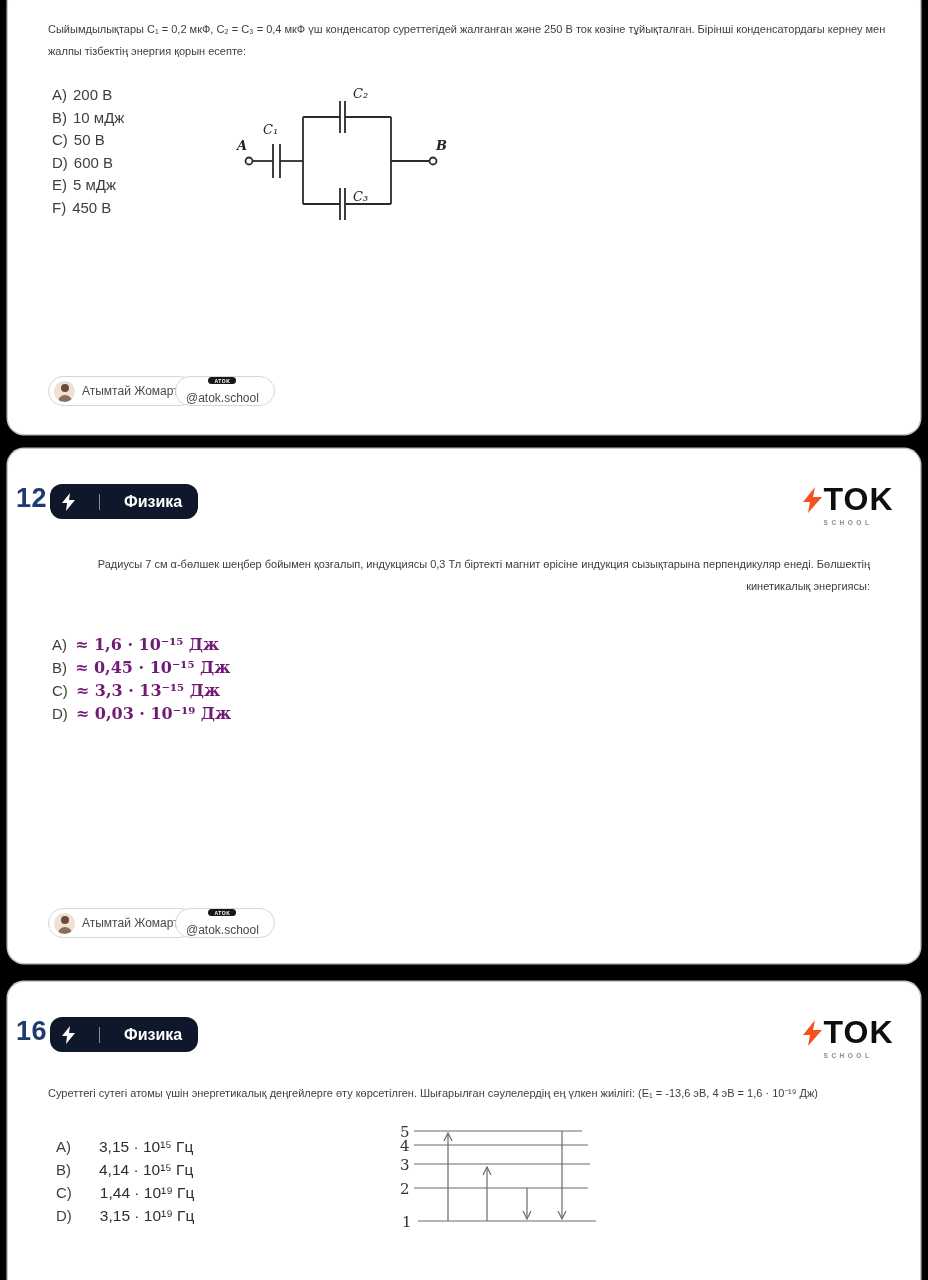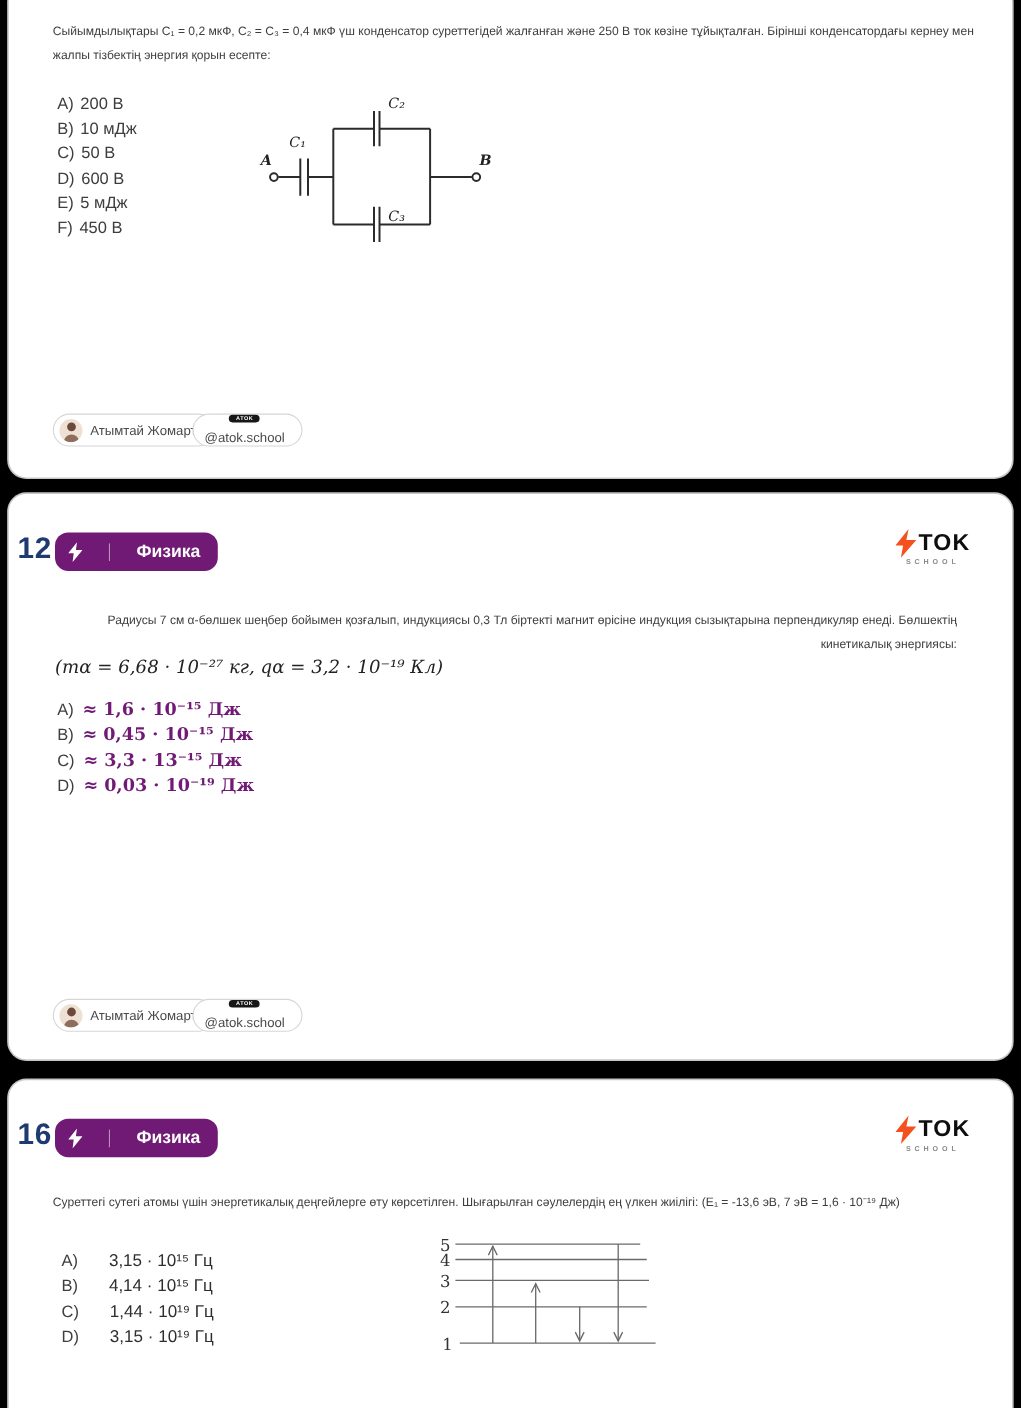--- a/index.html
+++ b/index.html
@@ -34,28 +34,28 @@
   .opts3 .opt{gap:28px;}
   .opt-label{color:#3e3e3e;font-size:15px;}
   .math{font-family:"DejaVu Serif", serif;font-weight:600;font-size:16px;color:#701a75;}
   .val3{font-size:15.5px;color:#2e2e2e;text-align:center;}
   
   .qnum{
     position:absolute;left:8px;top:34px;font-size:27px;font-weight:800;
     color:#1e3a70;letter-spacing:0.5px;text-align:right;
   }
   .subject-badge{
-    position:absolute;left:42px;top:35px;height:35px;background:#701a75;
+    position:absolute;left:42px;top:35px;height:35px;background:#0f172a;
     border-radius:12px;display:flex;align-items:center;gap:24px;padding:0 16px 0 12px;
     color:#fff;font-weight:700;font-size:16px;
   }
   .subject-badge .divider{width:1px;height:16px;background:rgba(255,255,255,.5);}
   .logo{position:absolute;right:26px;top:32px;width:92px;text-align:center;}
   .logo-row{display:flex;align-items:center;justify-content:center;gap:2px;}
-  .logo-word{font-size:21px;font-weight:800;color:#0e0e0e;letter-spacing:1px;font-family:"Liberation Sans", sans-serif;}
+  .logo-word{font-size:32px;font-weight:800;color:#0e0e0e;letter-spacing:1px;font-family:"Liberation Sans", sans-serif;}
   .logo-sub{font-size:6.5px;letter-spacing:3.5px;color:#8a8a8a;font-weight:700;margin-top:1px;}
   
   .badge{
     position:absolute;height:30px;border:1px solid #d6d6d6;border-radius:16px;background:#fff;
     display:flex;align-items:center;gap:7px;box-sizing:border-box;
   }
   .badge-author{left:40px;padding:0 15px 0 5px;}
   .badge-handle{left:167px;padding:0 15px 0 10px;flex-direction:column;}
   .card1 .badge{top:390px;}
   .card2 .badge{top:459px;}
@@ -156,21 +156,20 @@
     <div class="logo-row">
       <svg width="19" height="26" viewBox="0 0 19 26">
         <polygon points="12,0 0,15 7,15 5,26 19,10 10,10" fill="#f4511e"></polygon>
       </svg>
       <span class="logo-word">TOK</span>
     </div>
     <div class="logo-sub">SCHOOL</div>
   </div>
 
   <p class="question q2">Радиусы 7 см α-бөлшек шеңбер бойымен қозғалып, индукциясы 0,3 Тл біртекті магнит өрісіне индукция сызықтарына перпендикуляр енеді. Бөлшектің кинетикалық энергиясы:</p>
-  <div class="formula">(mα = 6,68 · 10⁻²⁷ кг, qα = 3,2 · 10⁻¹⁹ Кл)</div>
 
   <div class="options opts2">
     <div class="opt">
         <span class="opt-label">A)</span>
         <span class="math">≈ 1,6 · 10⁻¹⁵ Дж</span>
       </div>
     <div class="opt">
         <span class="opt-label">B)</span>
         <span class="math">≈ 0,45 · 10⁻¹⁵ Дж</span>
       </div>
@@ -209,21 +208,21 @@
   <div class="logo">
     <div class="logo-row">
       <svg width="19" height="26" viewBox="0 0 19 26">
         <polygon points="12,0 0,15 7,15 5,26 19,10 10,10" fill="#f4511e"></polygon>
       </svg>
       <span class="logo-word">TOK</span>
     </div>
     <div class="logo-sub">SCHOOL</div>
   </div>
 
-  <p class="question q3">Суреттегі сутегі атомы үшін энергетикалық деңгейлерге өту көрсетілген. Шығарылған сәулелердің ең үлкен жиілігі: (E₁ = -13,6 эВ, 7 эВ = 1,6 · 10⁻¹⁹ Дж)</p>
+  <p class="question q3">Суреттегі сутегі атомы үшін энергетикалық деңгейлерге өту көрсетілген. Шығарылған сәулелердің ең үлкен жиілігі: (E₁ = -13,6 эВ, 4 эВ = 1,6 · 10⁻¹⁹ Дж)</p>
 
   <div class="options opts3">
     <div class="opt">
         <span class="opt-label">A)</span>
         <span class="val3">3,15 · 10¹⁵ Гц</span>
       </div>
     <div class="opt">
         <span class="opt-label">B)</span>
         <span class="val3">4,14 · 10¹⁵ Гц</span>
       </div>

